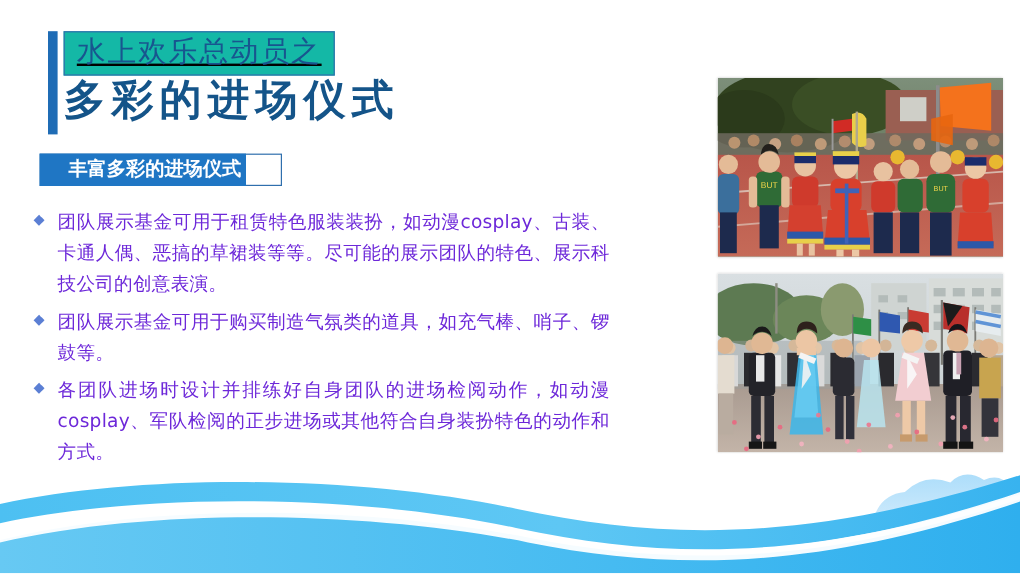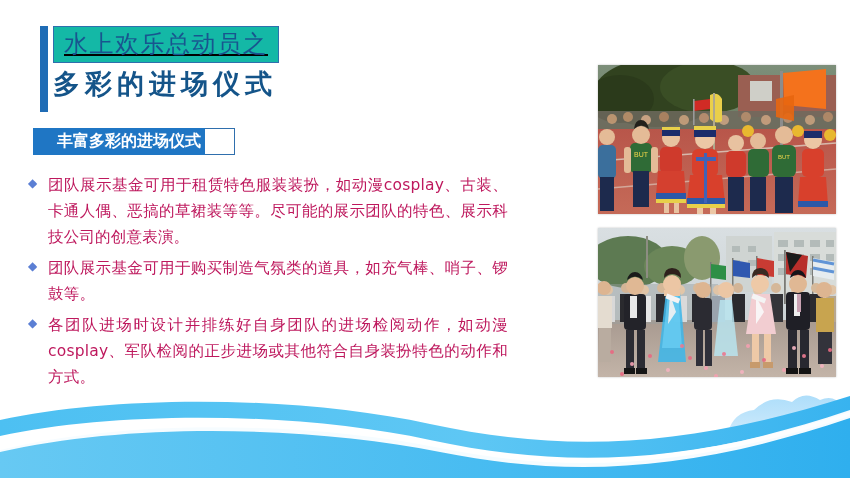--- a/index.html
+++ b/index.html
@@ -49,21 +49,21 @@
     letter-spacing: 1.5px;
     color: #18558f;
     white-space: nowrap;
   }
   #title-main-text {
     position: absolute;
     left: 13px;
     top: 39px;
     font-family: "DejaVu Sans", "Liberation Sans", sans-serif;
     font-weight: bold;
-    font-size: 27px;
+    font-size: 35px;
     line-height: 38px;
     letter-spacing: 5px;
     color: #145489;
     white-space: nowrap;
   }
 
   
   #section-badge {
     position: absolute;
     left: 33px;
@@ -124,21 +124,21 @@
     color: #5b7fd4;
     font-size: 12px;
     line-height: 12px;
     text-align: left;
   }
   .bullet-text {
     flex: 1 1 auto;
     font-family: "DejaVu Sans", "Liberation Sans", sans-serif;
     font-size: 15.5px;
     line-height: 26px;
-    color: #be185d;
+    color: #6d28d9;
     text-align: justify;
     text-justify: inter-ideograph;
     letter-spacing: 0.2px;
   }
 
   
   .photo-frame {
     position: absolute;
     background: #ffffff;
     box-shadow: 0 0 2px rgba(0,0,0,0.25);

